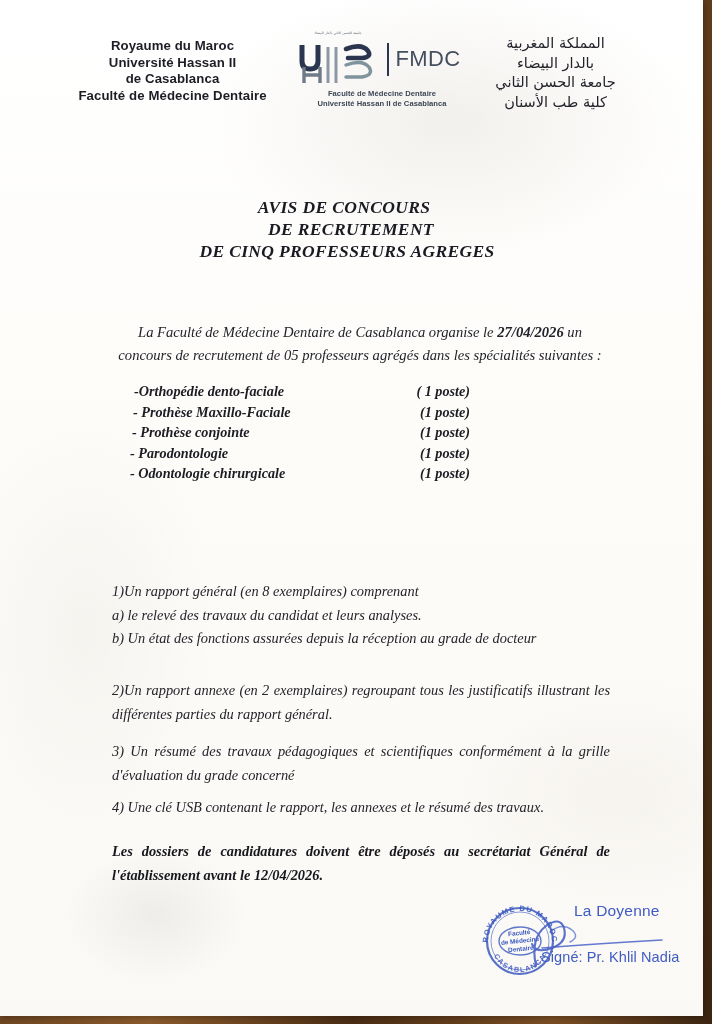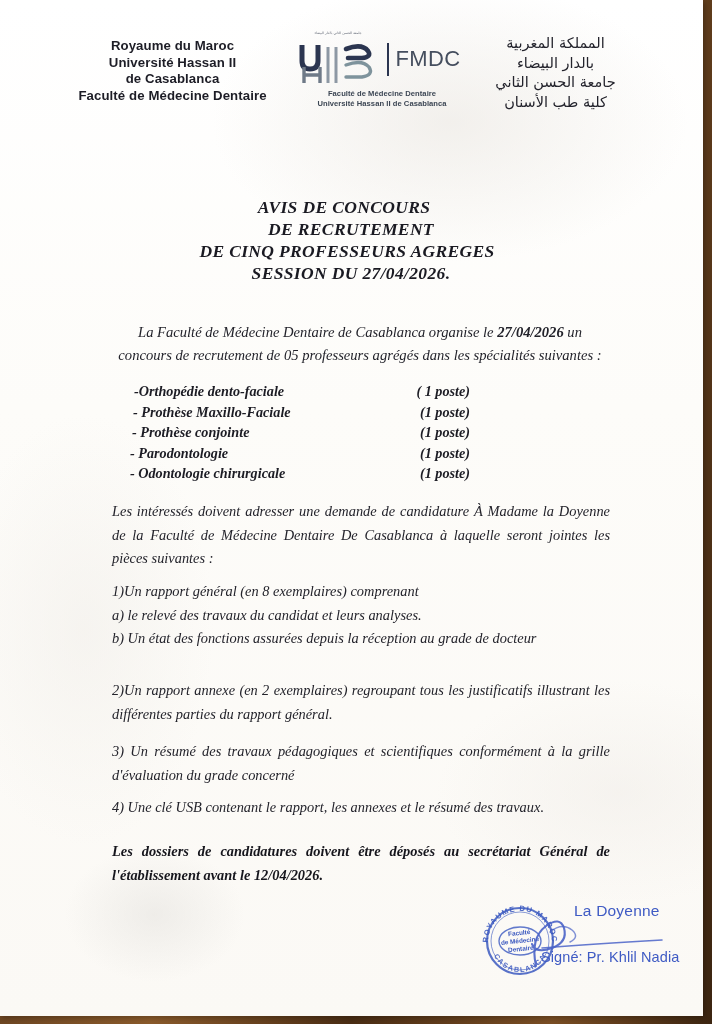--- a/index.html
+++ b/index.html
@@ -323,21 +323,20 @@
           <div>بالدار البيضاء</div>
           <div>جامعة الحسن الثاني</div>
           <div>كلية طب الأسنان</div>
         </div>
       </div>
 
       <div class="doc-title">
         <span class="tline l1">AVIS DE CONCOURS</span>
         <span class="tline l2">DE RECRUTEMENT</span>
         <span class="tline l3">DE CINQ PROFESSEURS AGREGES</span>
-        <span class="tline l4">SESSION DU 27/04/2026.</span>
       </div>
 
       <div class="intro"><span>La Faculté de Médecine Dentaire de Casablanca organise le </span><b>27/04/2026</b><span> un concours de recrutement de 05 professeurs agrégés dans les spécialités suivantes :</span></div>
 
       <div class="specialties">
         <div class="spec-row r1">
           <span class="name">-Orthopédie dento-faciale</span>
           <span class="posts">( 1 poste)</span>
         </div>
         <div class="spec-row r2">
@@ -351,21 +350,20 @@
         <div class="spec-row">
           <span class="name">- Parodontologie</span>
           <span class="posts">(1 poste)</span>
         </div>
         <div class="spec-row">
           <span class="name">- Odontologie chirurgicale</span>
           <span class="posts">(1 poste)</span>
         </div>
       </div>
 
-      <div class="para p-adresser justified">Les intéressés doivent adresser une demande de candidature À Madame la Doyenne de la Faculté de Médecine Dentaire De Casablanca à laquelle seront jointes les pièces suivantes :</div>
 
       <div class="para p-list1">
         <span class="ln">1)Un rapport général (en 8 exemplaires) comprenant</span>
         <span class="ln">a) le relevé des travaux du candidat et leurs analyses.</span>
         <span class="ln">b) Un état des fonctions assurées depuis la réception au grade de docteur</span>
       </div>
 
       <div class="para p-list2 justified">2)Un rapport annexe (en 2 exemplaires) regroupant tous les justificatifs illustrant les différentes parties du rapport général.</div>
 
       <div class="para p-list3 justified">3) Un résumé des travaux pédagogiques et scientifiques conformément à la grille d'évaluation du grade concerné</div>

